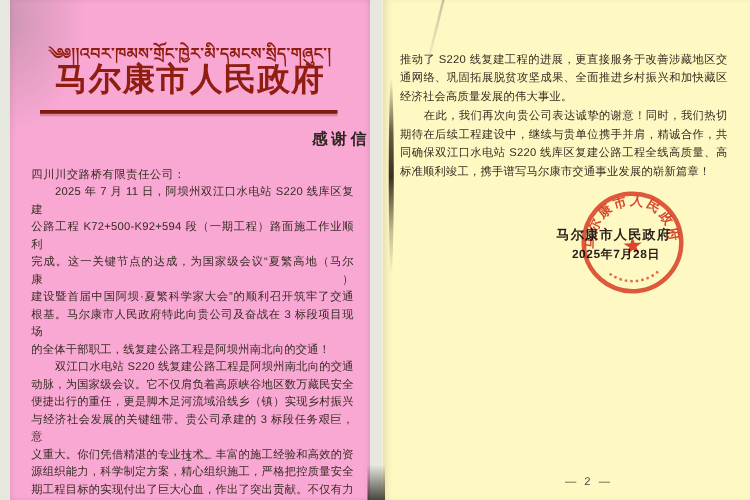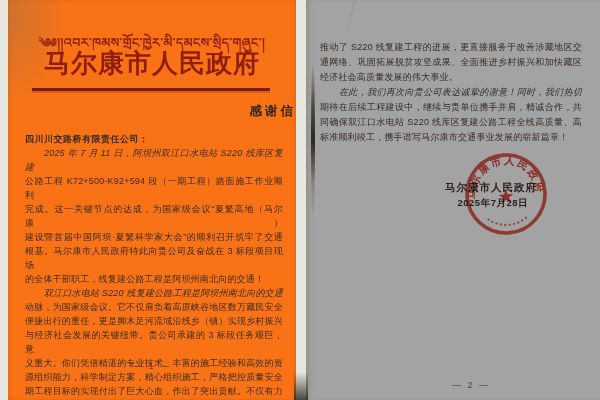--- a/index.html
+++ b/index.html
@@ -3,25 +3,25 @@
 <meta charset="utf-8">
 <style>
   html,body{margin:0;padding:0;}
   body{
     width:600px;height:400px;position:relative;overflow:hidden;
     background:#e6e7df;
     font-family:"Liberation Sans","DejaVu Sans",sans-serif;
   }
   .page{position:absolute;top:0;bottom:0;}
   #page1{
-    left:8px;width:288px;background:#f97316;
+    left:8px;width:288px;background:#f9a8d4;
     box-shadow:inset -3px 0 5px -2px rgba(0,0,0,0.10), inset 2px 0 6px -2px rgba(0,0,0,0.12);
   }
   #page2{
-    left:306px;width:294px;background:#a3a3a3;
+    left:306px;width:294px;background:#fef9c3;
     box-shadow:inset 5px 0 7px -3px rgba(0,0,0,0.14);
   }
   .corner-shade{
     position:absolute;left:0;top:0;width:70px;height:120px;pointer-events:none;
     background:radial-gradient(ellipse at 0% 15%, rgba(110,110,104,0.30), transparent 62%);
   }
   .gap-bottom{
     position:absolute;left:294px;bottom:0;width:14px;height:28px;
     background:linear-gradient(to top, rgba(28,26,18,0.78), transparent);
   }
@@ -39,24 +39,24 @@
     background:#7d1a0e;box-shadow:0 2px 0 rgba(125,26,14,0.25);
   }
   .letter-title{
     position:absolute;top:103px;left:0;right:0;text-align:right;
     color:#2e2620;font-size:12.5px;font-weight:bold;letter-spacing:3px;
   }
   
   .bodyblock{position:absolute;color:#372b22;font-size:9px;}
   #body1{top:132px;left:17px;width:258px;line-height:14px;}
   #body2{top:40px;left:14px;width:262px;line-height:15px;}
-  .salutation{font-weight:700;letter-spacing:0.5px;height:14px;}
+  .salutation{font-weight:400;letter-spacing:0.5px;height:14px;}
   .line{text-align:justify;text-align-last:justify;letter-spacing:0.2px;}
   .line.pend{text-align-last:left;}
-  .line.indent{text-indent:19px;font-style:italic;}
+  .line.indent{text-indent:19px;}
   .page-num{
     position:absolute;left:0;right:0;text-align:center;
     color:#4c463e;font-size:9px;letter-spacing:2px;
   }
   #pn1{top:361px;}
   #pn2{top:380px;left:36px;}
   
   .signature{
     position:absolute;top:181px;right:63px;
     color:#2b211a;font-size:10.5px;font-weight:bold;letter-spacing:1px;

